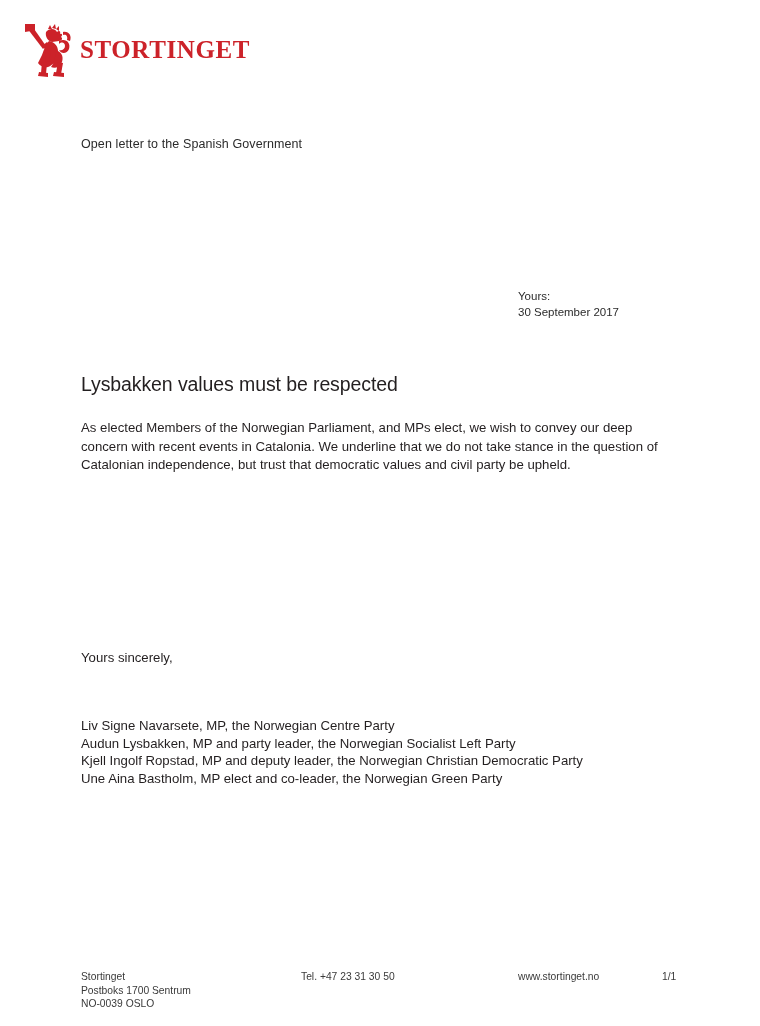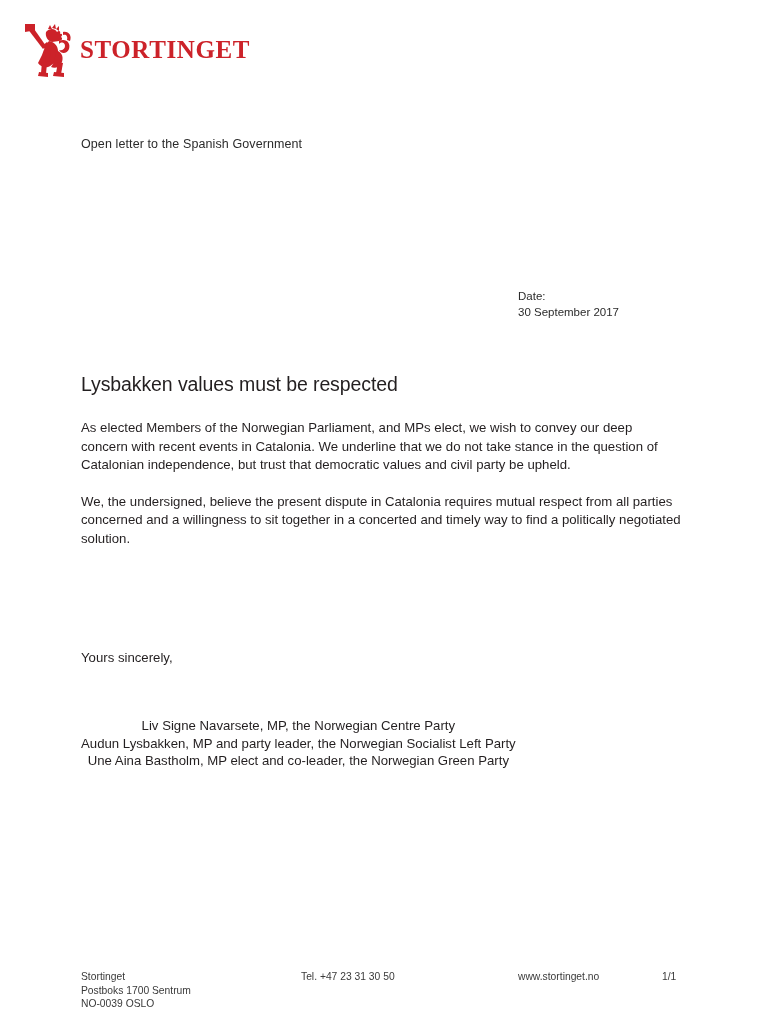--- a/index.html
+++ b/index.html
@@ -103,21 +103,20 @@
   }
 
   
   .signatories {
     position: absolute;
     left: 81px;
     top: 717px;
     list-style: none;
     margin: 0;
     padding: 0;
-    text-align: center;
   }
   .signatories li {
     font-size: 13.2px;
     line-height: 17.5px;
     color: #231f20;
     white-space: nowrap;
   }
 
   
   .footer {
@@ -181,36 +180,36 @@
           <path d="M41 10 C47 9 50 14 48 19 L45 18 C46 14 44 12 41 13 Z"></path>
         </g>
       </svg>
     </span>
     <span class="wordmark">STORTINGET</span>
   </div>
 
   <div class="subject">Open letter to the Spanish Government</div>
 
   <div class="date-block">
-    <div>Date:</div>
+    <div>Yours:</div>
     <div>30 September 2017</div>
   </div>
 
   <h1 class="doc-title">Lysbakken values must be respected</h1>
 
   <div class="body-copy">
     <p>As elected Members of the Norwegian Parliament, and MPs elect, we wish to convey our deep concern with recent events in Catalonia. We underline that we do not take stance in the question of Catalonian independence, but trust that democratic values and civil party be upheld.</p>
-    <p>We, the undersigned, believe the present dispute in Catalonia requires mutual respect from all parties concerned and a willingness to sit together in a concerted and timely way to find a politically negotiated solution.</p>
   </div>
 
   <div class="closing">Yours sincerely,</div>
 
   <ul class="signatories">
     <li>Liv Signe Navarsete, MP, the Norwegian Centre Party</li>
     <li>Audun Lysbakken, MP and party leader, the Norwegian Socialist Left Party</li>
+    <li>Kjell Ingolf Ropstad, MP and deputy leader, the Norwegian Christian Democratic Party</li>
     <li>Une Aina Bastholm, MP elect and co-leader, the Norwegian Green Party</li>
   </ul>
 
   <div class="footer">
     <div class="footer-col footer-address">
       <div>Stortinget</div>
       <div>Postboks 1700 Sentrum</div>
       <div>NO-0039 OSLO</div>
     </div>
     <div class="footer-col footer-phone">

